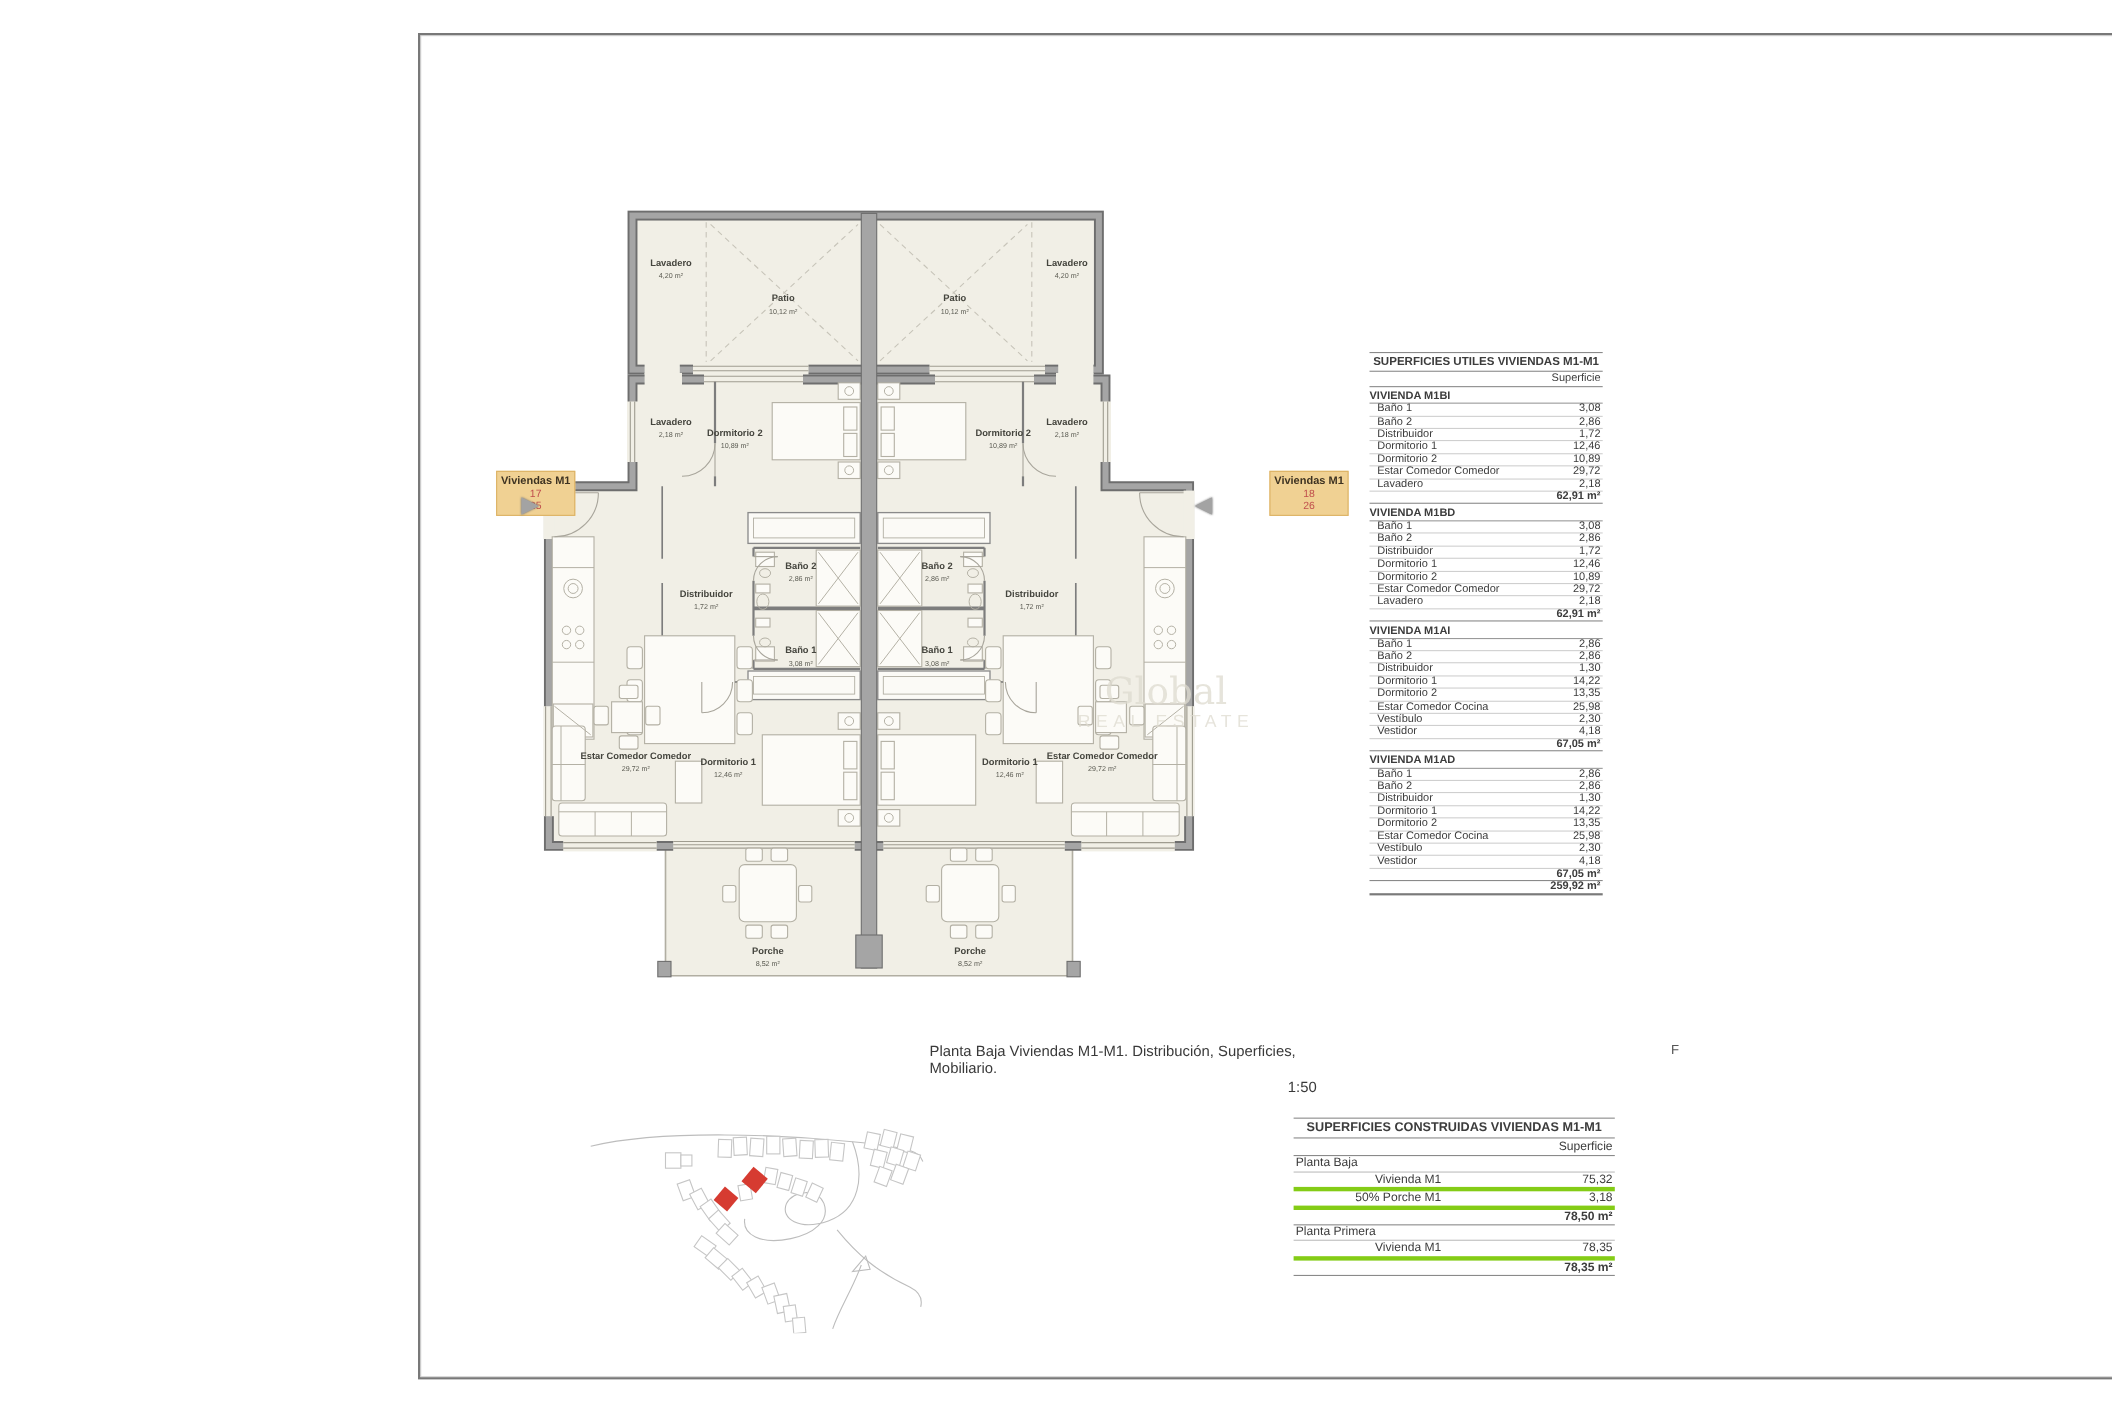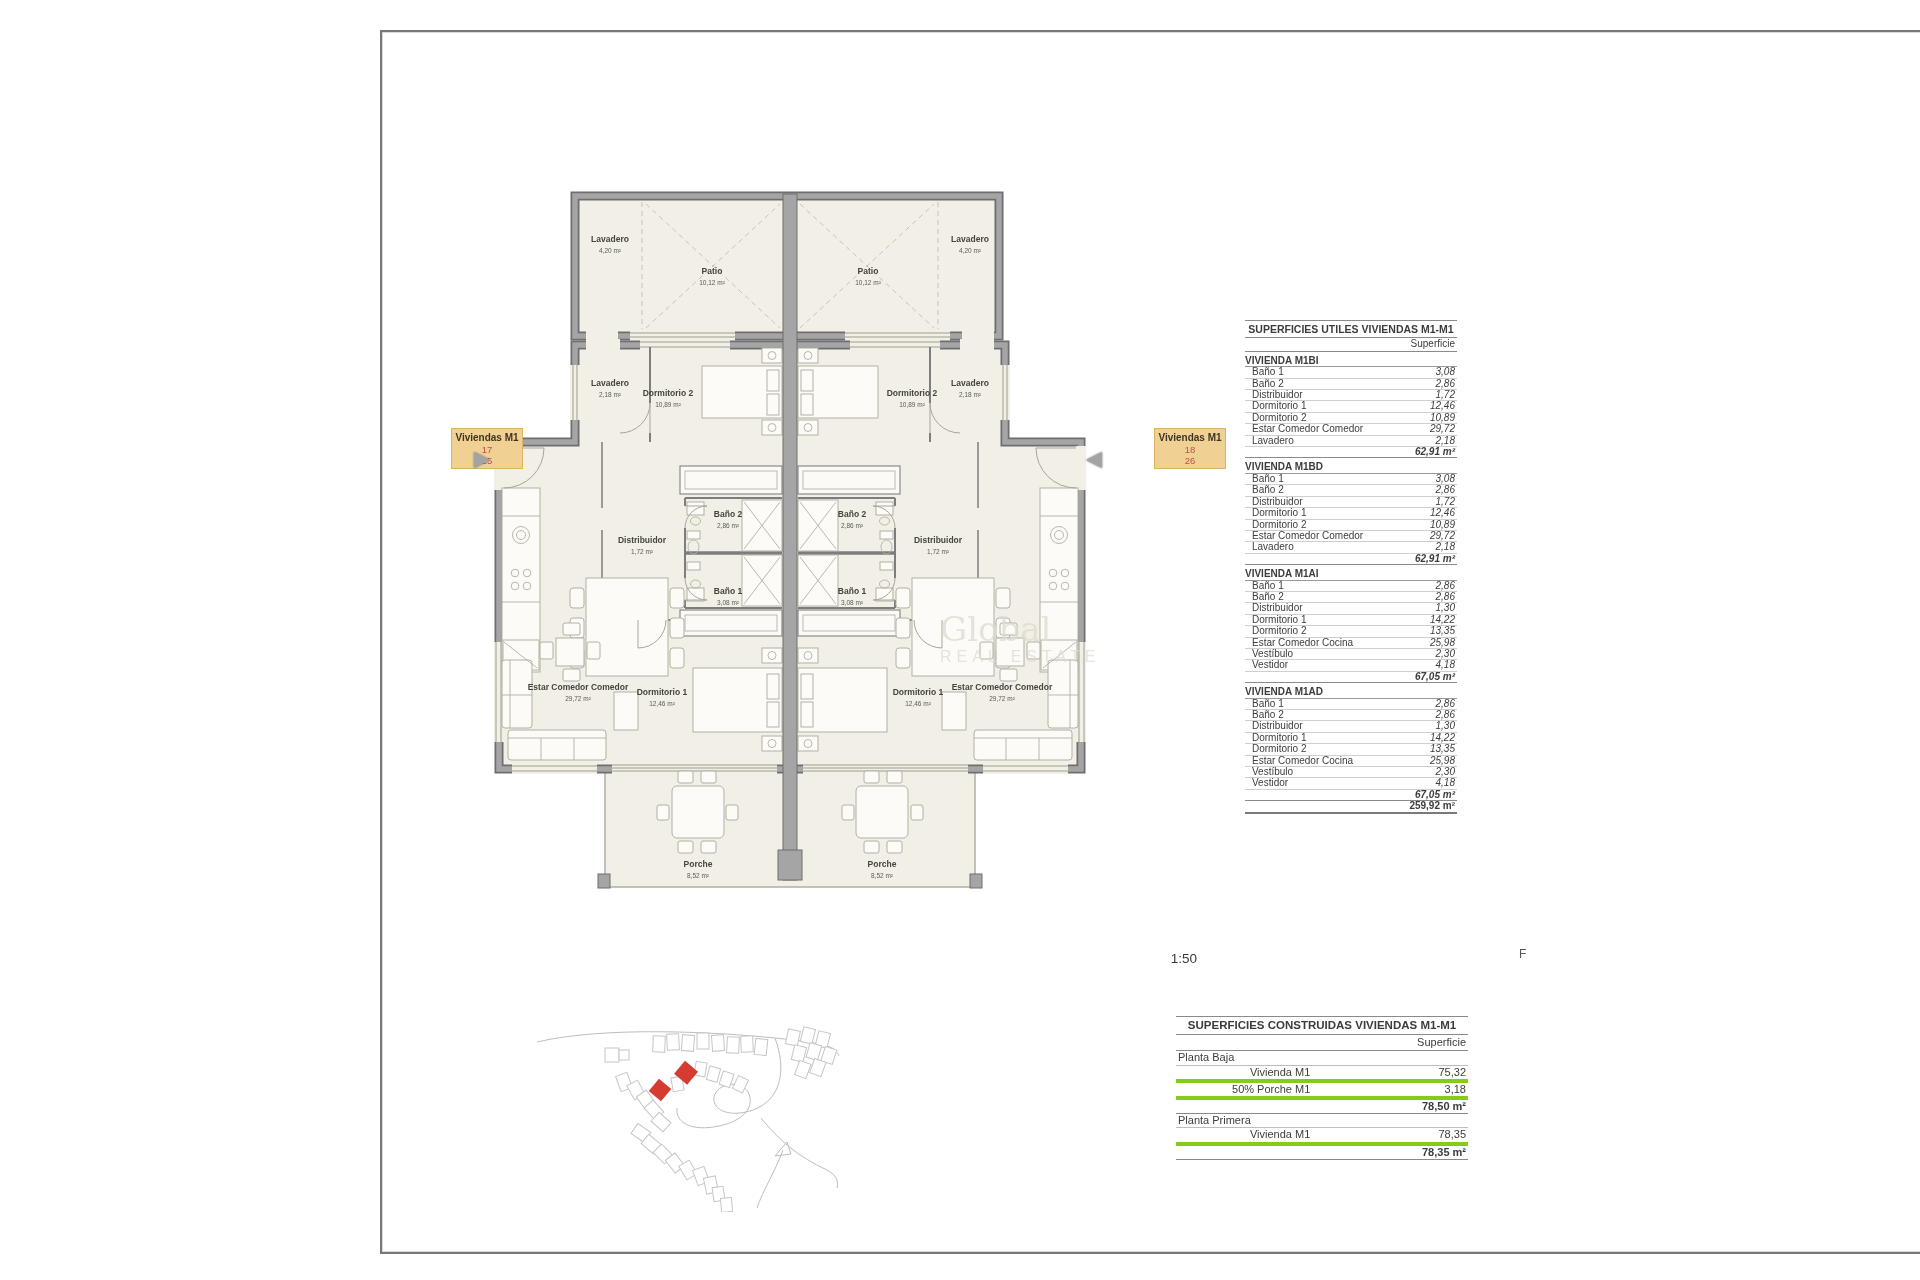--- a/index.html
+++ b/index.html
@@ -29,36 +29,36 @@
   .tbl{position:absolute;color:#3c3c3c;}
   .tbl-utiles{left:1245px;top:320px;width:212px;font-size:10px;line-height:10.4px;}
   .tbl-constr{left:1176px;top:1016px;width:292px;font-size:11px;line-height:13.2px;}
   .t-title{font-weight:700;text-align:center;border-top:1px solid #8a8a8a;border-bottom:1px solid #8a8a8a;padding:3px 0;}
   .tbl-utiles .t-title{font-size:10.5px;}
   .tbl-constr .t-title{font-size:11.5px;padding:2px 0;}
   .t-colhead{text-align:right;border-bottom:1px solid #8a8a8a;padding:1px 2px;}
   .sec-head{font-weight:700;border-bottom:1px solid #9a9a9a;margin-top:4px;}
   .trow{display:flex;justify-content:space-between;border-bottom:1px solid #cfcfcf;padding:0 2px 0 7px;}
   .trow .tl{text-align:left;}
-  .trow .tv{text-align:right;font-style:italic;}
+  .trow .tv{text-align:right;}
   .total-row{border-bottom:1px solid #8a8a8a;font-weight:700;}
   .grand{font-weight:700;text-align:right;border-bottom:2px solid #7a7a7a;padding:0 2px;}
   .g-head{border-bottom:1px solid #bdbdbd;padding-left:2px;}
   .crow{display:flex;border-bottom:4px solid #84cc16;}
   .crow .cl{width:46%;text-align:right;}
   .crow .cv{flex:1;text-align:right;padding-right:2px;}
   .ctotal{font-weight:700;text-align:right;border-bottom:1px solid #8a8a8a;padding-right:2px;}
 
   
   .caption{position:absolute;left:845px;top:948px;width:352px;font-size:13.5px;color:#3a3a3a;}
   .caption .scale{text-align:right;margin-top:3px;}
   .edge-letter{position:absolute;left:1519px;top:947px;font-size:12px;color:#555;}
 
   
-  .watermark{position:absolute;left:940px;top:612px;width:240px;text-align:left;
+  .watermark{position:absolute;left:940px;top:612px;width:240px;text-align:center;
              color:#dedbd0;opacity:0.75;pointer-events:none;}
   .watermark .w1{font-family:"DejaVu Serif",serif;font-size:34px;line-height:34px;}
   .watermark .w2{font-family:"Liberation Sans",sans-serif;font-size:16px;letter-spacing:5px;margin-top:2px;}
 </style>
 </head>
 <body>
 
 <div class="sheet-frame"></div>
 
 <svg class="plan" viewBox="0 0 600 715">
@@ -448,20 +448,21 @@
       </div>
       <div class="trow total-row">
         <span class="tl"></span>
         <span class="tv">67,05 m²</span>
       </div>
     </div>
   <div class="grand">259,92 m²</div>
 </div>
 
 <div class="caption">
+  <div>Planta Baja Viviendas M1-M1. Distribución, Superficies, Mobiliario.</div>
   <div class="scale">1:50</div>
 </div>
 <div class="edge-letter">F</div>
 
 <div class="tbl tbl-constr">
   <div class="t-title">SUPERFICIES CONSTRUIDAS VIVIENDAS M1-M1</div>
   <div class="t-colhead">Superficie</div>
   <div id="constr-body">
       <div class="g-head">Planta Baja</div>
       <div class="crow">

